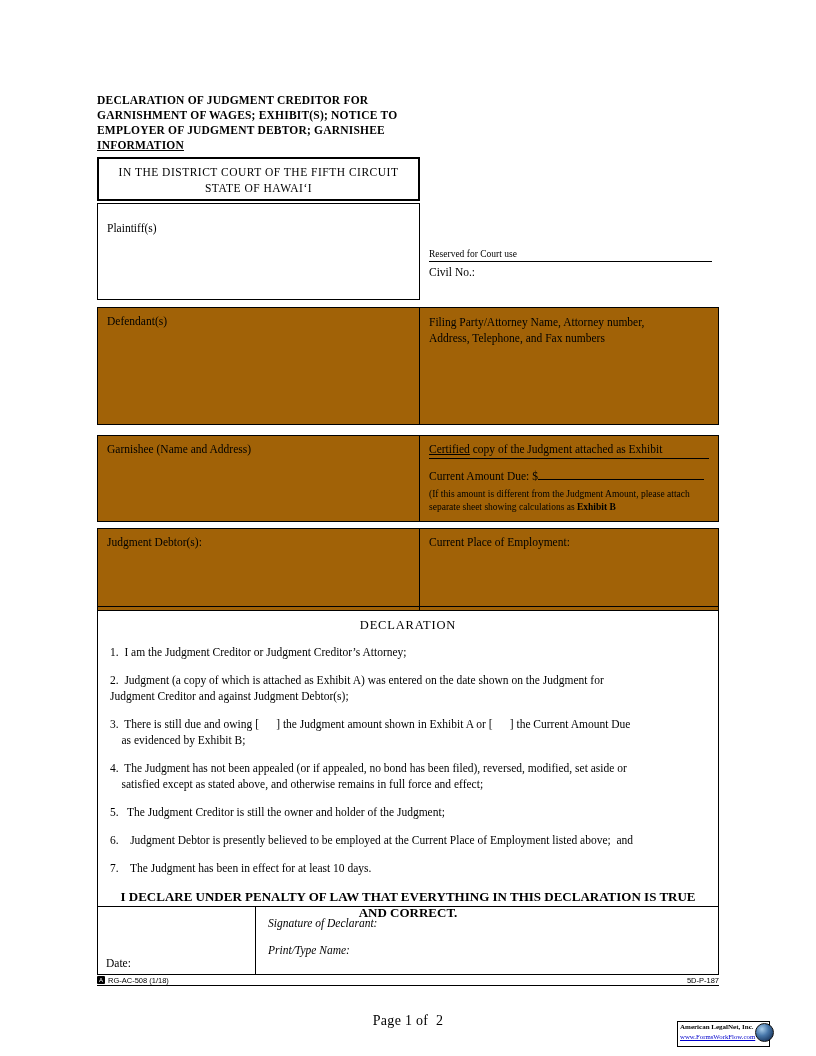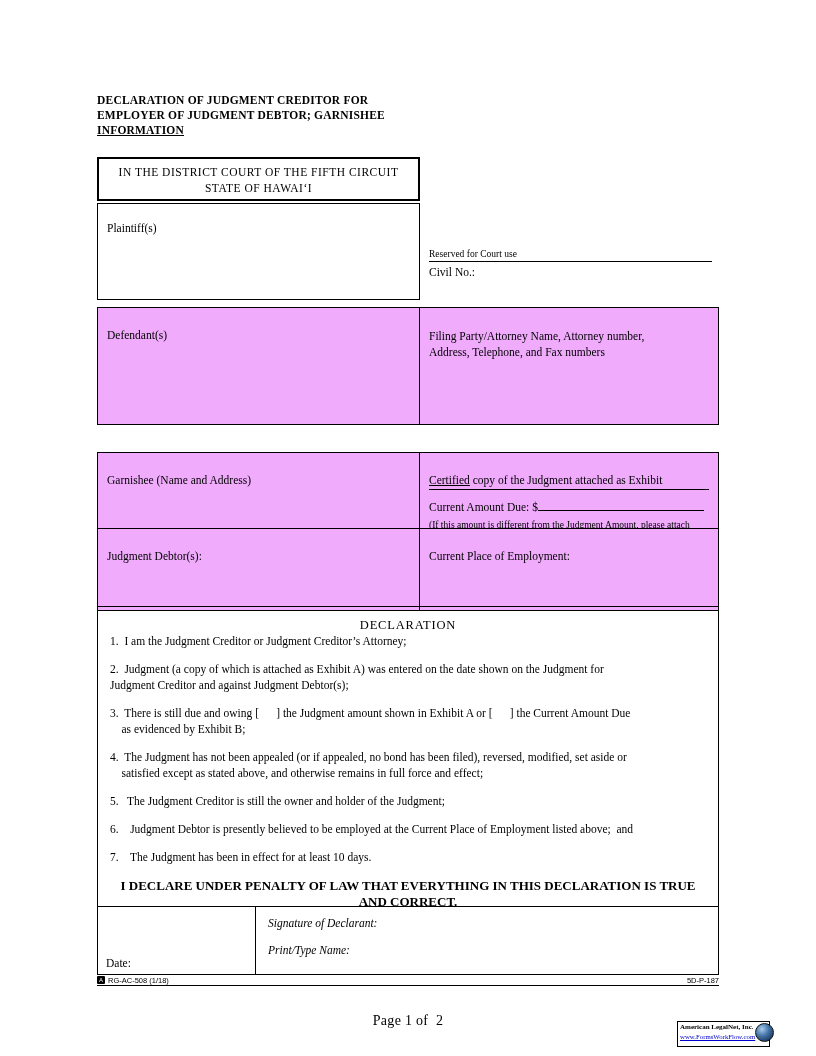--- a/index.html
+++ b/index.html
@@ -24,41 +24,41 @@
     border:1.5px solid #000; padding:18px 9px; font-size:11.5px; }
 
   
   .reserved { position:absolute; left:429px; top:249px; width:283px;
     border-bottom:1px solid #000; font-size:9.5px; padding-bottom:2px; }
   .civil-no { position:absolute; left:429px; top:266px; font-size:11.5px; display:flex;gap:36px; }
   .civil-fill { display:inline-block; width:180px; height:13px; }
 
   
   .row { position:absolute; left:97px; width:622px; display:flex; }
-  .cell { border:1.5px solid #000; font-size:11.5px; padding:21px 9px; background:#f0abfc; }
+  .cell { border:1.5px solid #000; font-size:11.5px; padding:7px 9px; background:#a16207; }
   .cell-left { width:323px; }
   .cell-right { width:299px; border-left:none; }
   .row-defendant { top:307px; } .row-defendant .cell { height:118px; }
-  .row-garnishee { top:452px;border-radius:12px; } .row-garnishee .cell { height:87px; }
+  .row-garnishee { top:435px;border-radius:12px; } .row-garnishee .cell { height:87px; }
   .row-debtor    { top:528px; } .row-debtor .cell { height:83px; }
   .filing-text { display:block; max-width:254px; line-height:15.5px; }
 
   .cert-line { border-bottom:1px solid #000; padding-bottom:3px; }
   .cert-line .uw { text-decoration:underline; }
   .amount-line { margin-top:11px; }
   .fill-line { display:inline-block; width:166px; height:10px;
     border-bottom:1px solid #000; }
   .amount-note { margin-top:6px; font-size:9.5px; line-height:12.5px; }
   .amount-note b { font-weight:bold; }
 
   
   .decl-box { position:absolute; left:97px; top:605.5px; width:622px; height:301.5px;
     border:1.5px solid #000; padding:11px 12px 0 12px; font-size:11.5px; }
   .decl-heading { text-align:center; font-size:12.5px; letter-spacing:0.8px;
-    }
+    margin-bottom:11px; }
   .decl-box p { margin:0 0 12px 0; line-height:16px; white-space:pre-wrap; }
   .chk { white-space:pre; }
   .penalty { font-weight:bold; text-align:center; margin-top:13px; font-size:13px; }
 
   
   .sig-row { position:absolute; left:97px; top:905.5px; width:622px; height:69.5px;
     display:flex; border:1.5px solid #000; }
   .sig-date { width:158px; border-right:1.5px solid #000; position:relative; }
   .sig-date > span { position:absolute; left:8px; bottom:5px; font-size:11.5px; }
   .sig-main { flex:1; padding:10px 12px; font-size:11.5px;font-style:italic; }
@@ -88,20 +88,21 @@
     background: radial-gradient(circle at 35% 30%, #a9cdea 0%, #4878ab 40%, #16325a 85%);
     flex:none; }
 </style>
 </head>
 <body>
 
 <div class="page">
 
   <div class="doc-title">
     <div>DECLARATION OF JUDGMENT CREDITOR FOR</div>
+    <div>GARNISHMENT OF WAGES; EXHIBIT(S); NOTICE TO</div>
     <div>EMPLOYER OF JUDGMENT DEBTOR; GARNISHEE</div>
     <div class="u">INFORMATION</div>
   </div>
 
   <div class="court-box">
     <div>IN THE DISTRICT COURT OF THE FIFTH CIRCUIT</div>
     <div>STATE OF HAWAIʻI</div>
   </div>
 
   <div class="plaintiff-box">

